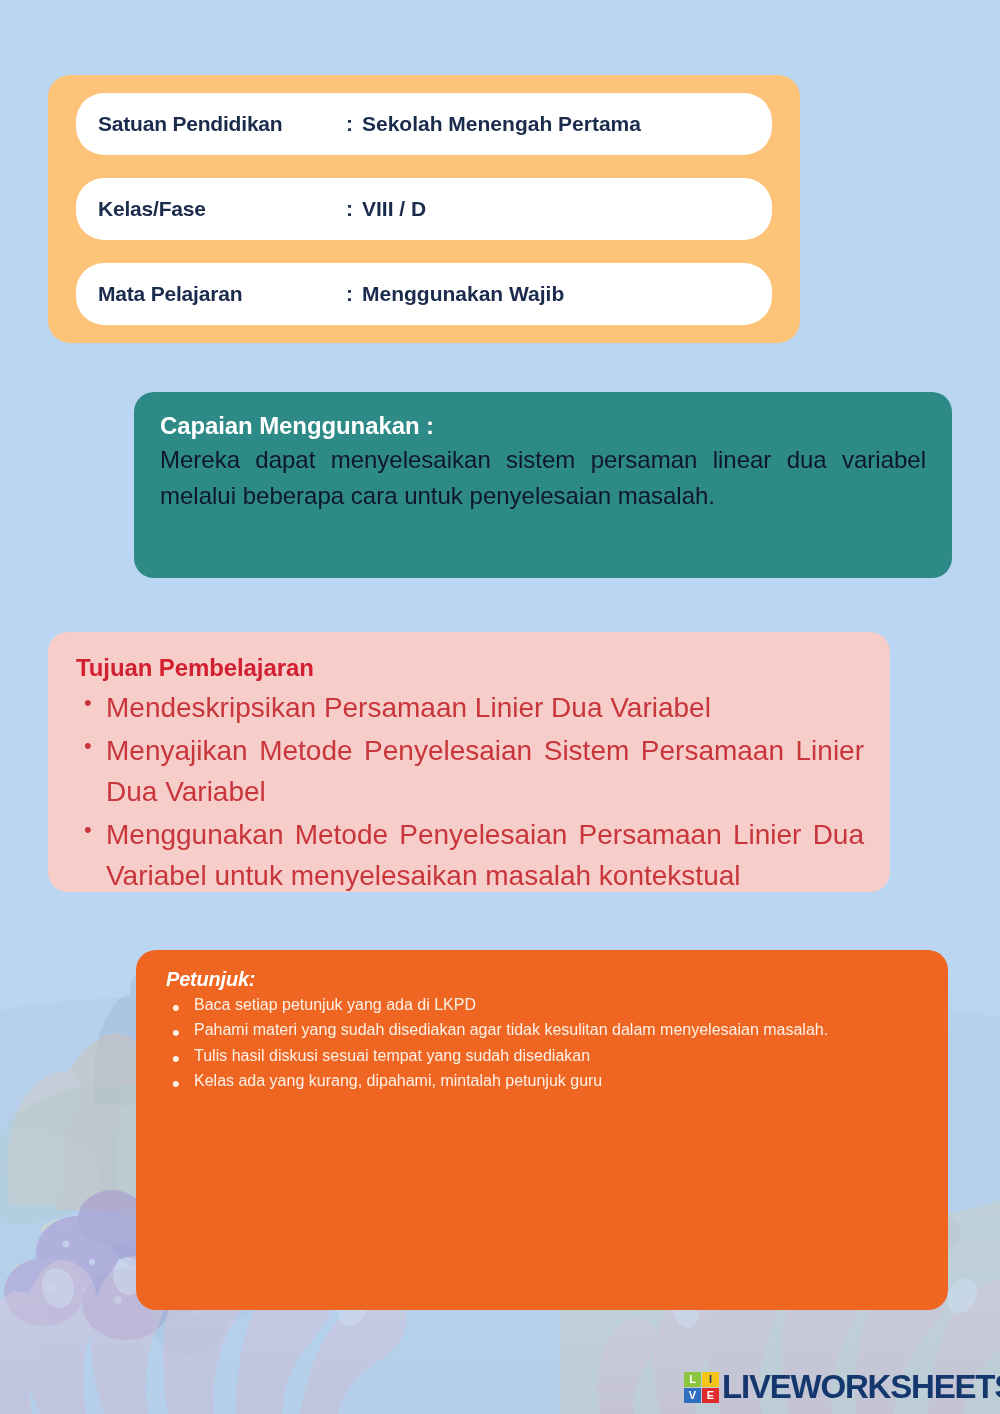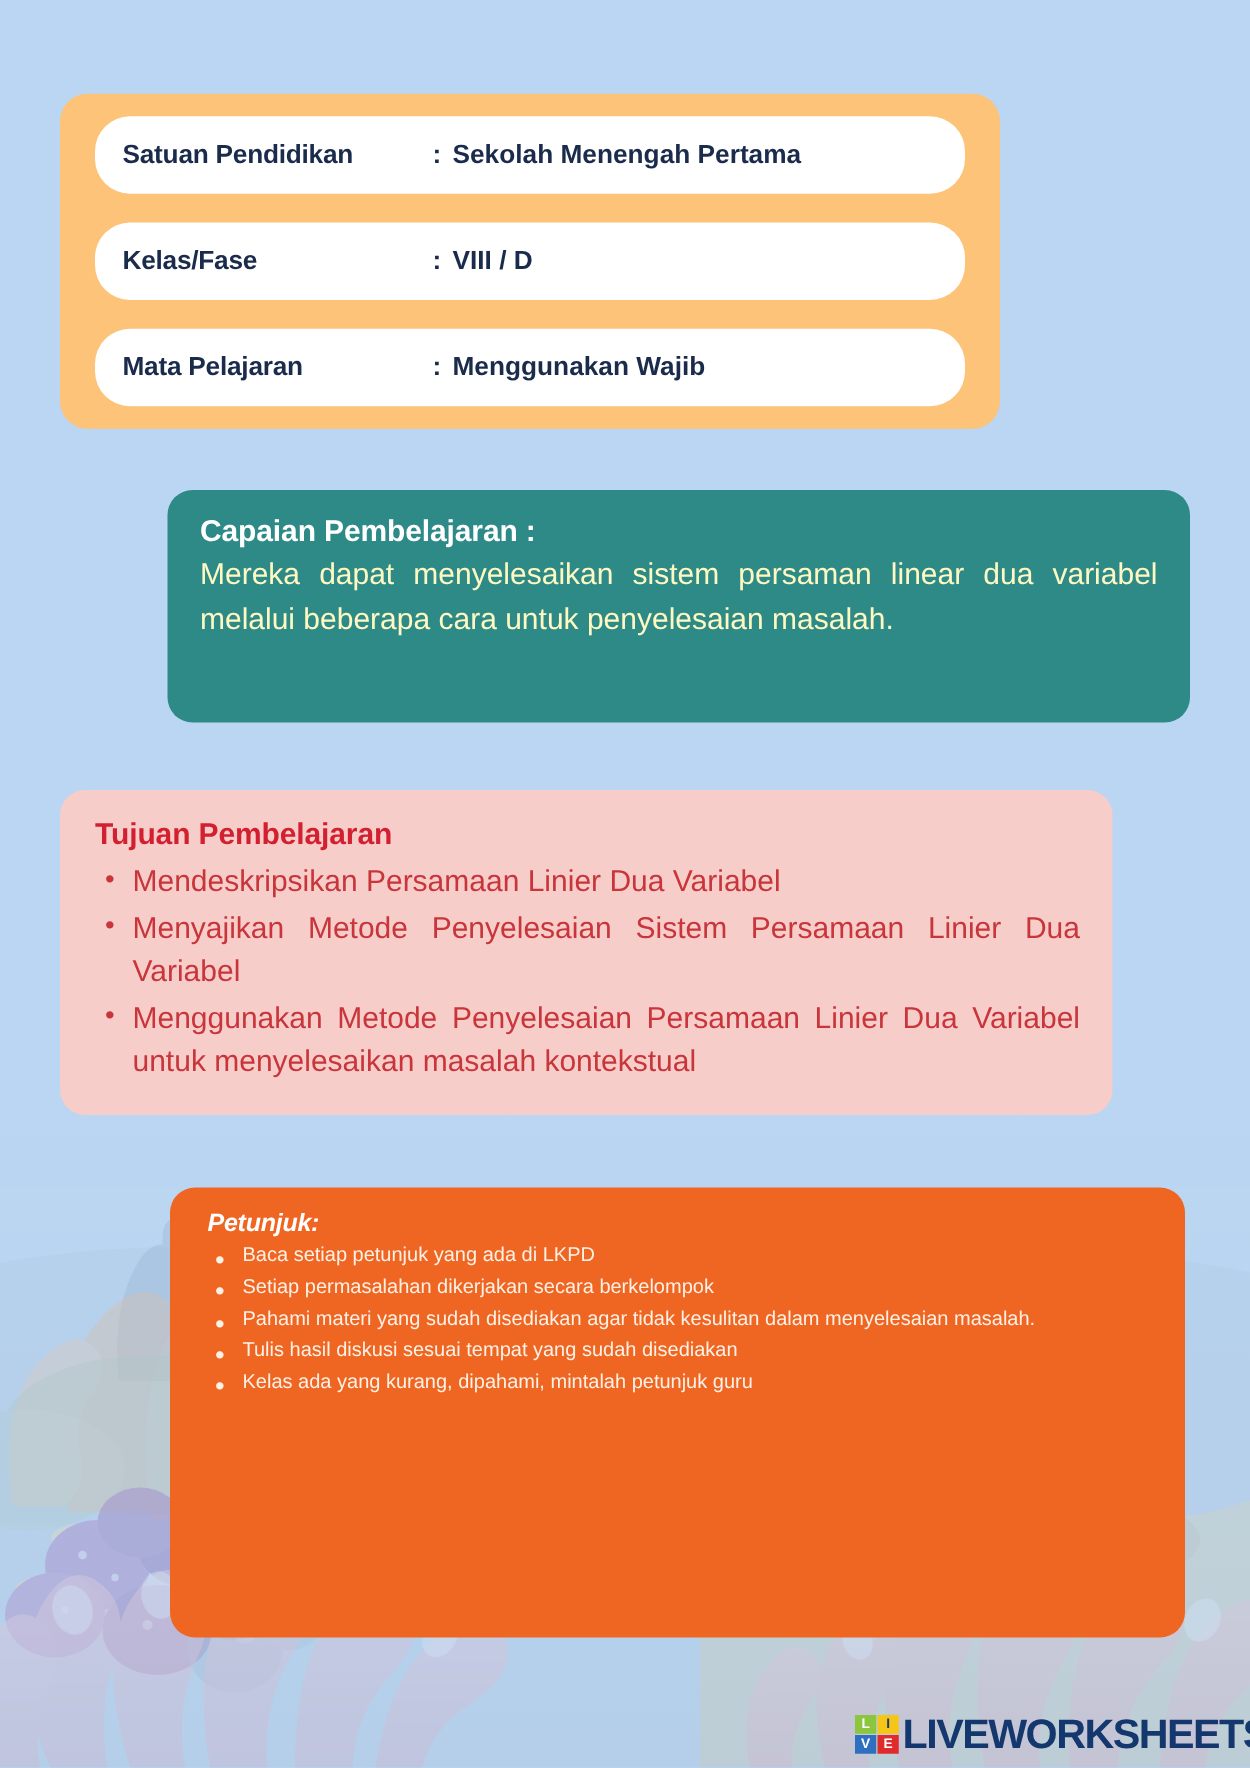--- a/index.html
+++ b/index.html
@@ -94,21 +94,21 @@
     padding: 20px 26px 16px 26px;
   }
   .teal-title {
     color: #ffffff;
     font-weight: bold;
     font-size: 24px;
     margin: 0 0 2px 0;
     letter-spacing: -0.1px;
   }
   .teal-body {
-    color: #fef9c3;
+    color: #0f172a;
     font-size: 24px;
     line-height: 1.48;
     text-align: justify;
     margin: 0;
     font-weight: 300;
   }
 
   
   .pink-card {
     position: absolute;
@@ -140,21 +140,21 @@
     margin-bottom: 2px;
   }
   ul.plain > li::before {
     content: "\2022";
     position: absolute;
     left: 10px;
     top: -1px;
   }
   .pink-card li {
     color: #c8353b;
-    font-size: 24px;
+    font-size: 28px;
     line-height: 1.46;
     font-weight: 300;
   }
   .pink-card li::before { color: #c8353b; font-size: 22px; }
 
   
   .petunjuk-card {
     position: absolute;
     left: 136px;
     top: 950px;
@@ -348,38 +348,37 @@
         <span class="hr-value">VIII / D</span>
       </div>
       <div class="header-row">
         <span class="hr-label w-narrow">Mata Pelajaran</span>
         <span class="hr-colon">:</span>
         <span class="hr-value">Menggunakan Wajib</span>
       </div>
     </div>
 
     <div class="teal-card">
-      <p class="teal-title">Capaian Pembelajaran :</p>
+      <p class="teal-title">Capaian Menggunakan :</p>
       <p class="teal-body">Mereka dapat menyelesaikan sistem persaman linear dua variabel melalui beberapa cara untuk penyelesaian masalah.</p>
     </div>
 
     <div class="pink-card">
       <p class="pink-title">Tujuan Pembelajaran</p>
       <ul class="plain">
         <li>Mendeskripsikan Persamaan Linier Dua Variabel</li>
         <li>Menyajikan Metode Penyelesaian Sistem Persamaan Linier Dua Variabel</li>
         <li>Menggunakan Metode Penyelesaian Persamaan Linier Dua Variabel untuk menyelesaikan masalah kontekstual</li>
       </ul>
     </div>
 
     <div class="petunjuk-card">
       <p class="petunjuk-title">Petunjuk:</p>
       <ul class="plain">
         <li>Baca setiap petunjuk yang ada di LKPD</li>
-        <li>Setiap permasalahan dikerjakan secara berkelompok</li>
         <li>Pahami materi yang sudah disediakan agar tidak kesulitan dalam menyelesaian masalah.</li>
         <li>Tulis hasil diskusi sesuai tempat yang sudah disediakan</li>
         <li>Kelas ada yang kurang, dipahami, mintalah petunjuk guru</li>
       </ul>
     </div>
 
     <div class="lws-logo">
       <div class="lws-tiles">
         <span class="lws-tile t-l">L</span>
         <span class="lws-tile t-i">I</span>

